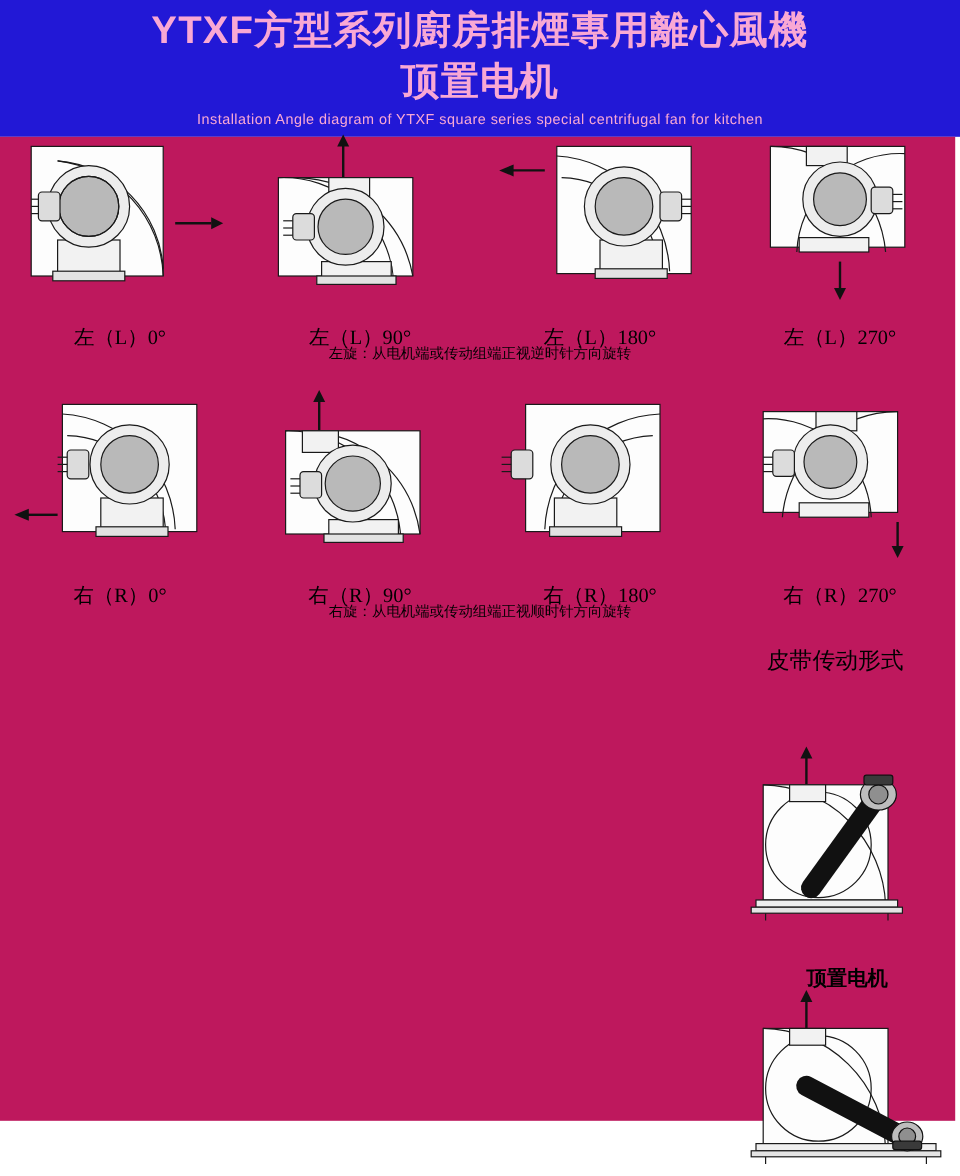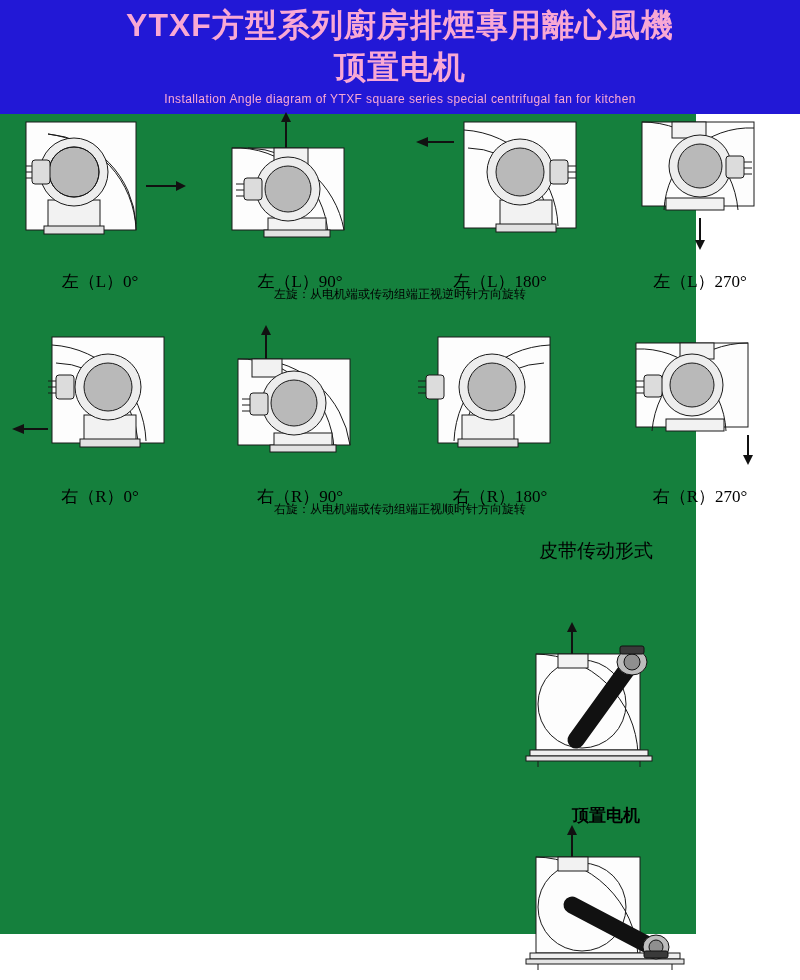--- a/index.html
+++ b/index.html
@@ -25,23 +25,23 @@
   }
   .title-en{
     font-size:12px;
     letter-spacing:0.4px;
     margin-top:4px;
     white-space:nowrap;
   }
   
   .diagram-area{
     position:relative;
-    width:696px;
+    width:796px;
     height:820px;
-    background:#15803d;
+    background:#be185d;
   }
   .row{position:relative;width:800px;}
   .fan-row{display:flex;justify-content:space-around;align-items:flex-end;}
   .fan-cell{
     position:relative;
     width:185px;
     height:150px;
   }
   .fan-caption{
     text-align:center;

